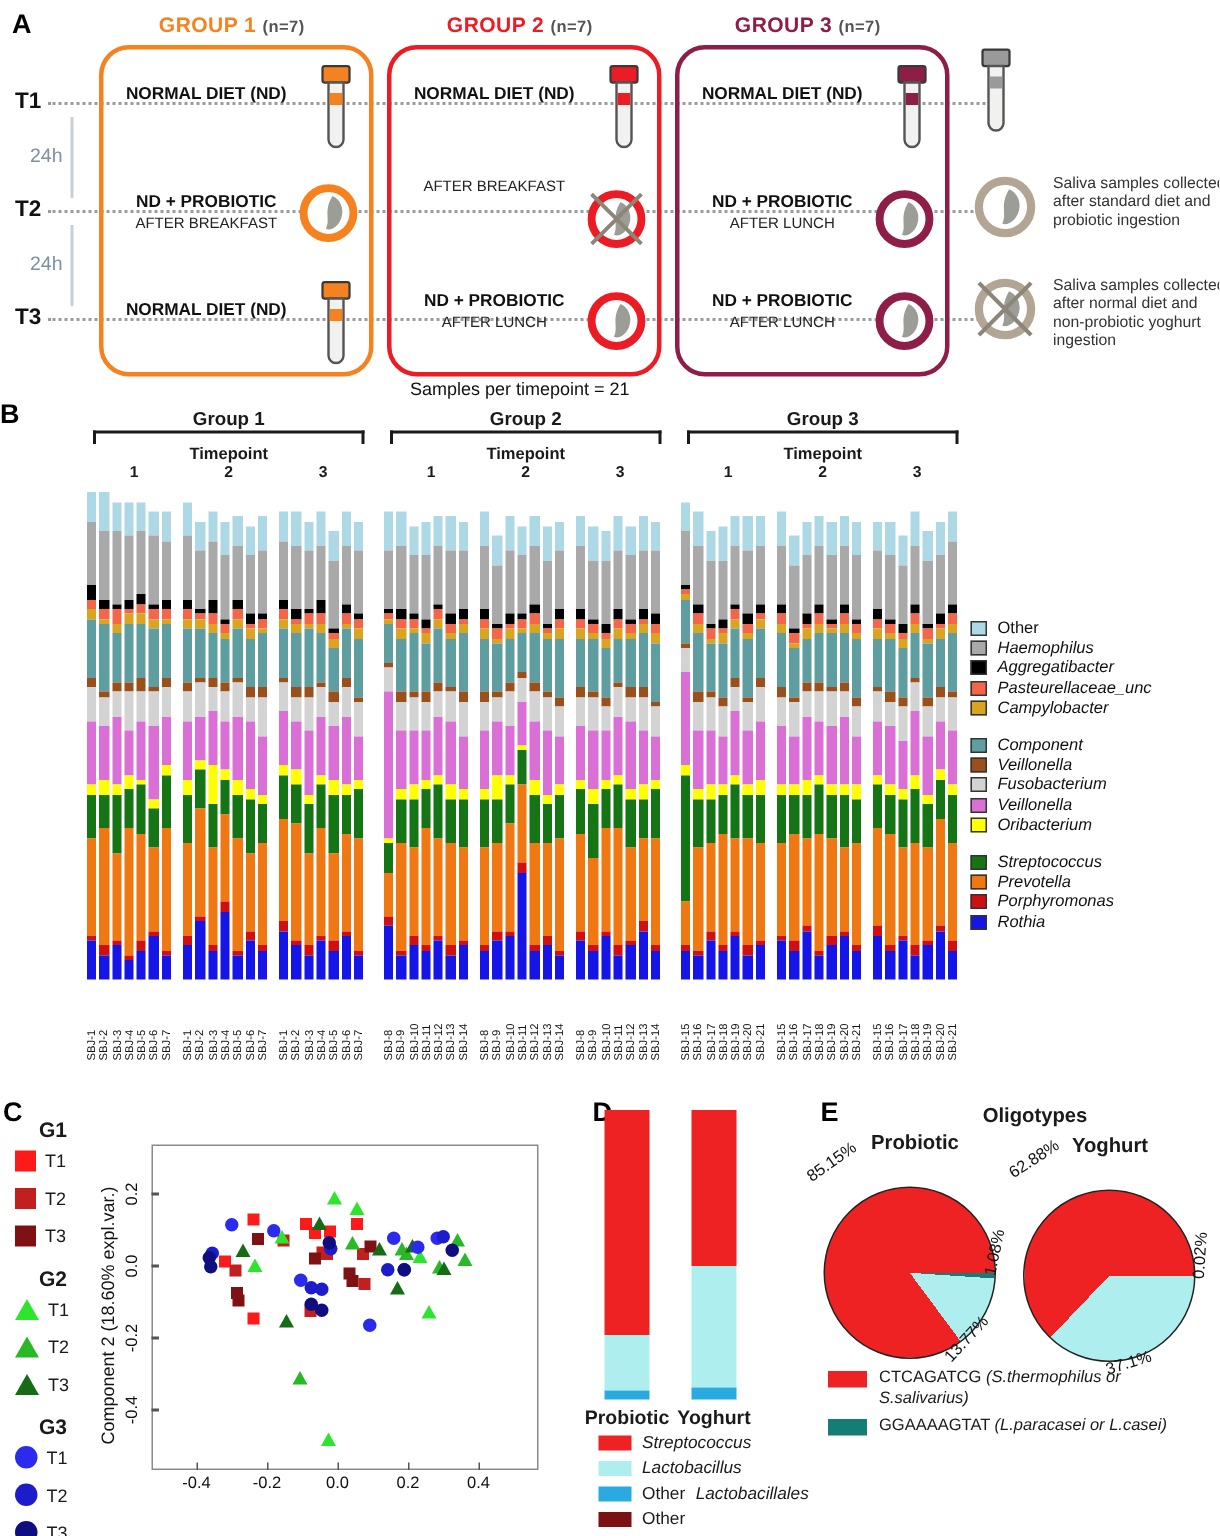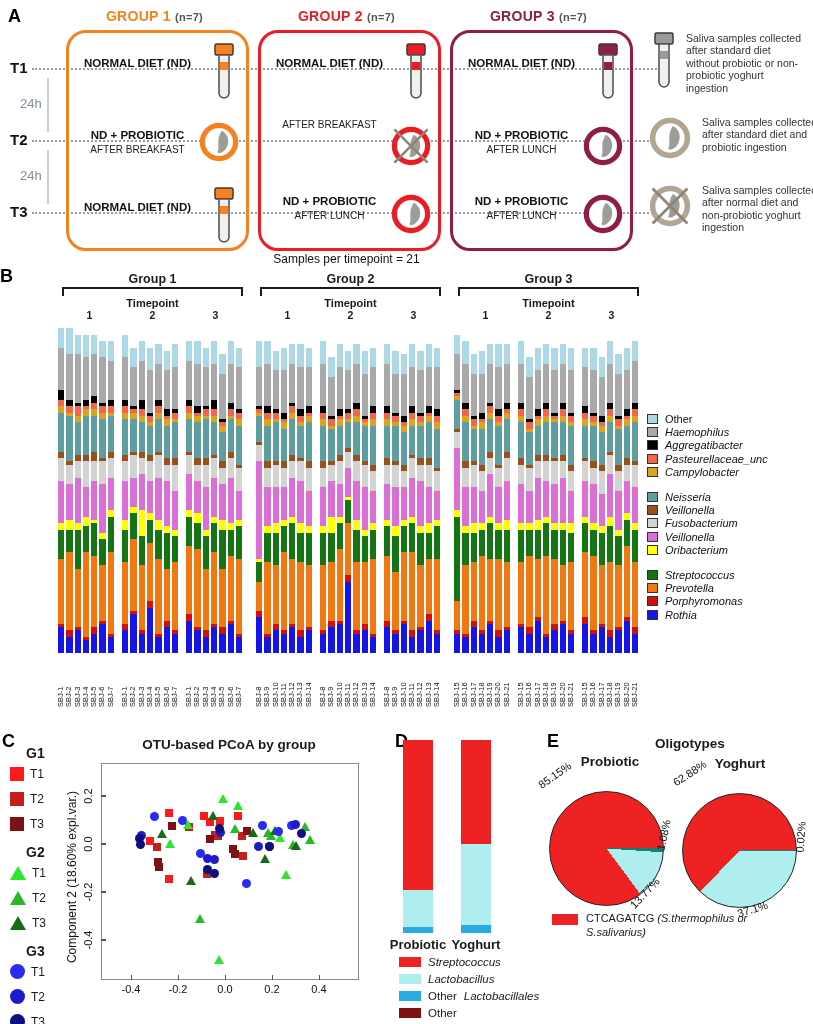--- a/index.html
+++ b/index.html
@@ -197,21 +197,20 @@
         <use href="#sym-bean"></use>
       </svg>
   </div>
 
   <div class="abs" style="left:258px;top:252px;width:177px;text-align:center;font-size:12px;color:#111;">Samples per timepoint = 21</div>
 
   <div class="alegend-row" style="left:652px;top:32px;">
     <svg class="grayc" style="width:24px;height:60px;flex:0 0 auto;">
         <use href="#sym-tube"></use>
       </svg>
-    <div class="txt">Saliva samples collected after standard diet without probiotic or non-probiotic yoghurt ingestion</div>
   </div>
   <div class="alegend-row" style="left:648px;top:116px;">
     <svg class="tanc" style="width:44px;height:44px;flex:0 0 auto;">
         <use href="#sym-bean"></use>
       </svg>
     <div class="txt">Saliva samples collected after standard diet and probiotic ingestion</div>
   </div>
   <div class="alegend-row" style="left:648px;top:184px;">
     <svg class="tanc" style="width:44px;height:44px;flex:0 0 auto;">
         <use href="#sym-bean-x"></use>
@@ -1400,21 +1399,21 @@
         <div class="bleg-sw" style="background: rgb(244, 102, 74);"></div>
         <span class="it">Pasteurellaceae_unc</span>
       </div>
       <div class="bleg-item">
         <div class="bleg-sw" style="background: rgb(217, 165, 32);"></div>
         <span class="it">Campylobacter</span>
       </div>
       <div class="bleg-gap"></div>
       <div class="bleg-item">
         <div class="bleg-sw" style="background: rgb(95, 158, 160);"></div>
-        <span class="it">Neisseria</span>
+        <span class="it">Component</span>
       </div>
       <div class="bleg-item">
         <div class="bleg-sw" style="background: rgb(155, 79, 27);"></div>
         <span class="it">Veillonella</span>
       </div>
       <div class="bleg-item">
         <div class="bleg-sw" style="background: rgb(211, 211, 211);"></div>
         <span class="it">Fusobacterium</span>
       </div>
       <div class="bleg-item">
@@ -1438,21 +1437,20 @@
         <div class="bleg-sw" style="background: rgb(208, 16, 16);"></div>
         <span class="it">Porphyromonas</span>
       </div>
       <div class="bleg-item">
         <div class="bleg-sw" style="background: rgb(21, 21, 232);"></div>
         <span class="it">Rothia</span>
       </div>
     </div>
 
   <div class="abs panel-letter" style="left:2px;top:731px;">C</div>
-  <div class="abs ctitle" style="left:101px;top:737px;width:256px;">OTU-based PCoA by group</div>
 
   <div class="abs" style="left:10px;top:745px;">
     <div class="cleg-h" style="margin-left:16px;">G1</div>
     <div id="cleg-g1">
         <div class="cleg-item">
           <div class="cm-sq" style="background: rgb(255, 26, 26);"></div>
           <span>T1</span>
         </div>
         <div class="cleg-item">
           <div class="cm-sq" style="background: rgb(194, 31, 31);"></div>
@@ -1607,20 +1605,24 @@
   <div class="abs panel-letter" style="left:547px;top:731px;">E</div>
   <div class="abs etitle" style="left:585px;top:736px;width:210px;text-align:center;" id="e-title">Oligotypes</div>
   <div class="abs etitle" style="left:555px;top:754px;width:110px;text-align:center;" id="e-sub1">Probiotic</div>
   <div class="abs etitle" style="left:685px;top:756px;width:110px;text-align:center;" id="e-sub2">Yoghurt</div>
   <div id="e-pies"></div>
   <div id="e-legend">
       <div class="eleg-item">
         <div class="eleg-sw" style="background: rgb(238, 34, 34);"></div>
         <div class="eleg-txt"><span>CTCAGATCG </span><span class="it">(S.thermophilus or S.salivarius)</span></div>
       </div>
+      <div class="eleg-item">
+        <div class="eleg-sw" style="background: rgb(22, 125, 118);"></div>
+        <div class="eleg-txt"><span>GGAAAAGTAT </span><span class="it">(L.paracasei or L.casei)</span></div>
+      </div>
     </div>
 
 <div class="dbar" style="left: 403px; top: 740px; height: 193px;">
       <div style="height: 149.575px; background: rgb(238, 34, 34);"></div>
       <div style="height: 37.249px; background: rgb(175, 238, 238);"></div>
       <div style="height: 6.176px; background: rgb(41, 171, 226);"></div>
       <div style="height: 0px; background: rgb(123, 17, 17);"></div>
     </div>
     <div class="dlabel" style="left: 387px; top: 937px; width: 62px; text-align: center;">Probiotic</div>
     <div class="dbar" style="left: 461px; top: 740px; height: 193px;">

